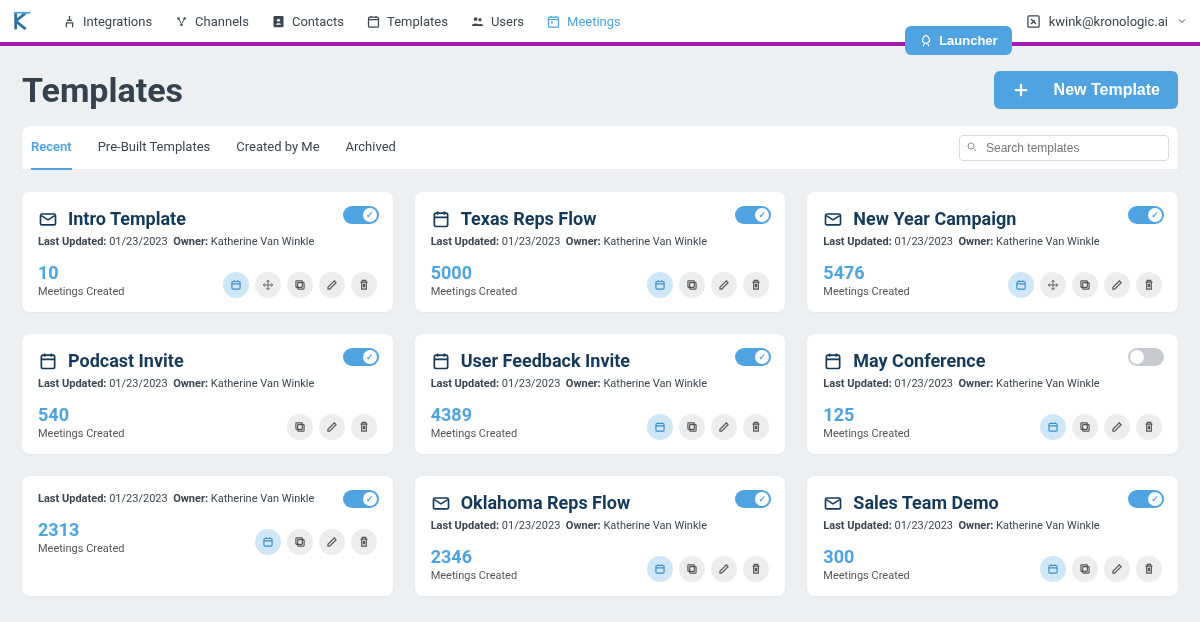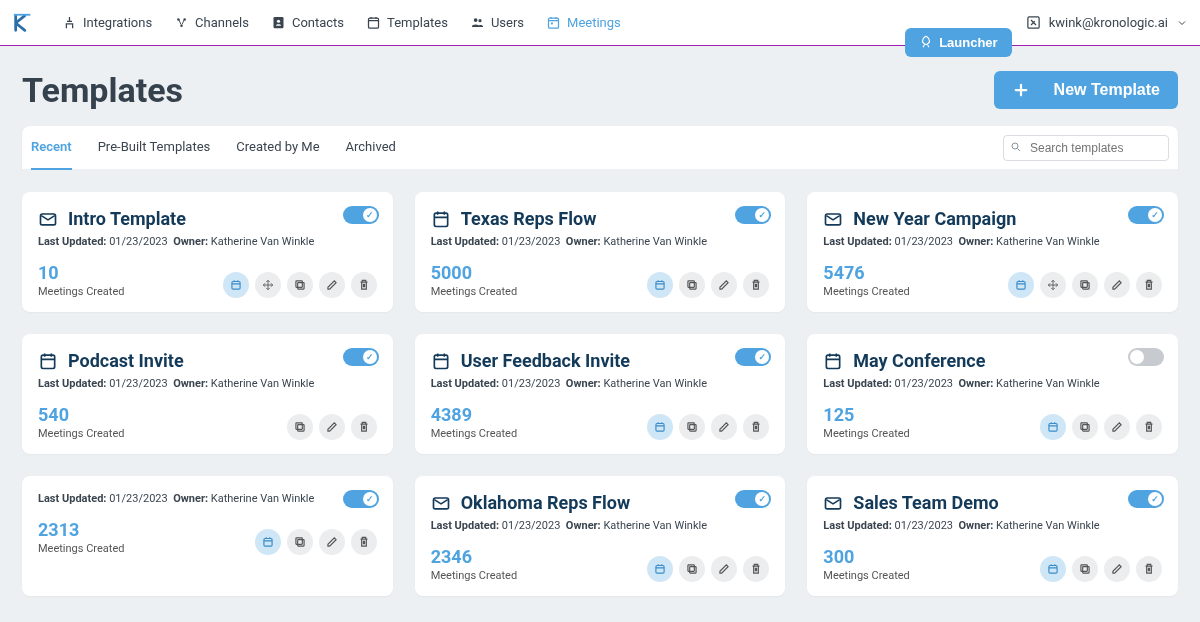--- a/index.html
+++ b/index.html
@@ -1,38 +1,38 @@
 <!DOCTYPE html>
 <html><head>
 <meta charset="utf-8">
 <style>
 * { box-sizing: border-box; margin: 0; padding: 0; }
 body { font-family: -apple-system, BlinkMacSystemFont, "Segoe UI", Roboto, Arial, sans-serif; background: #edf0f2; width: 1200px; height: 622px; overflow: hidden; }
 
-.topnav { background: #fff; height: 46px; display: flex; align-items: center; padding: 0 12px; border-bottom: 1px solid #a21caf; }
+.topnav { background: #fff; height: 46px; display: flex; align-items: center; padding: 0 12px; border-bottom: 4px solid #a21caf; }
 .logo { width: 22px; height: 22px; margin-right: 28px; }
 .nav-items { display: flex; gap: 22px; flex: 1; }
 .nav-item { display: flex; align-items: center; gap: 6px; font-size: 13px; color: #3a4550; cursor: pointer; }
 .nav-item.active { color: #4ea3e0; }
 .nav-item svg { width: 15px; height: 15px; }
 .launcher-btn { background: #4ea3e0; color: #fff; border: none; border-radius: 6px; padding: 7px 14px; font-size: 13px; font-weight: 600; display: flex; align-items: center; gap: 6px; cursor: pointer; margin-right: 14px; margin-top: 39px; }
 .user-menu { display: flex; align-items: center; gap: 8px; font-size: 13px; color: #3a4550; cursor: pointer; }
 
 .page { padding: 24px 22px 0 22px; }
 .page-head { display: flex; justify-content: space-between; align-items: center; margin-bottom: 16px; }
 .page-title { font-size: 34px; font-weight: 700; color: #35414d; }
 .new-btn { background: #4ea3e0; color: #fff; border: none; border-radius: 6px; padding: 10px 18px; font-size: 16px; font-weight: 600; display: flex; align-items: center; gap: 24px; cursor: pointer; }
 
 .panel { background: #fff; border-radius: 8px 8px 0 0; box-shadow: 0 1px 3px rgba(0,0,0,0.05); }
 .tabbar { display: flex; align-items: center; padding: 0 9px; border-bottom: 1px solid #edf0f2; height: 44px; }
 .tabs { display: flex; gap: 26px; flex: 1; }
 .tab { font-size: 13px; color: #3a4550; padding: 14px 0; cursor: pointer; border-bottom: 2px solid transparent; }
 .tab.active { color: #4ea3e0; border-bottom-color: #4ea3e0; font-weight: 600; }
 .search { position: relative; }
-.search input { width: 166px; padding: 5px 8px 5px 26px; border: 1px solid #d9dde1; border-radius: 4px; font-size: 12px; color: #8a949e; }
+.search input { width: 210px; padding: 5px 8px 5px 26px; border: 1px solid #d9dde1; border-radius: 4px; font-size: 12px; color: #8a949e; }
 .search svg { position: absolute; left: 7px; top: 6px; width: 12px; height: 12px; fill: #8a949e; }
 
 .grid { display: grid; grid-template-columns: repeat(3, 1fr); gap: 22px; padding: 22px 0 0 0; background: #edf0f2; }
 .card { background: #fff; border-radius: 8px; padding: 16px 16px 14px 16px; box-shadow: 0 1px 2px rgba(0,0,0,0.04); position: relative; }
 .card-head { display: flex; align-items: center; gap: 10px; margin-bottom: 6px; }
 .card-icon { width: 20px; height: 20px; color: #143a5a; }
 .card-title { font-size: 18px; font-weight: 700; color: #143a5a; }
 .toggle { position: absolute; top: 14px; right: 14px; width: 36px; height: 18px; border-radius: 10px; cursor: pointer; display: flex; align-items: center; }
 .toggle.on { background: #4ea3e0; justify-content: flex-end; }
 .toggle.off { background: #c7cbd0; justify-content: flex-start; }

